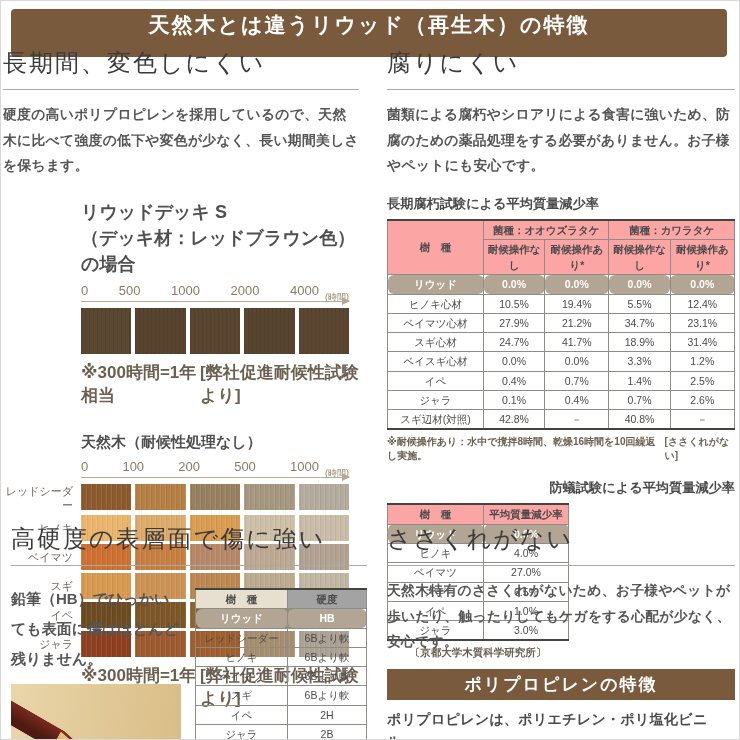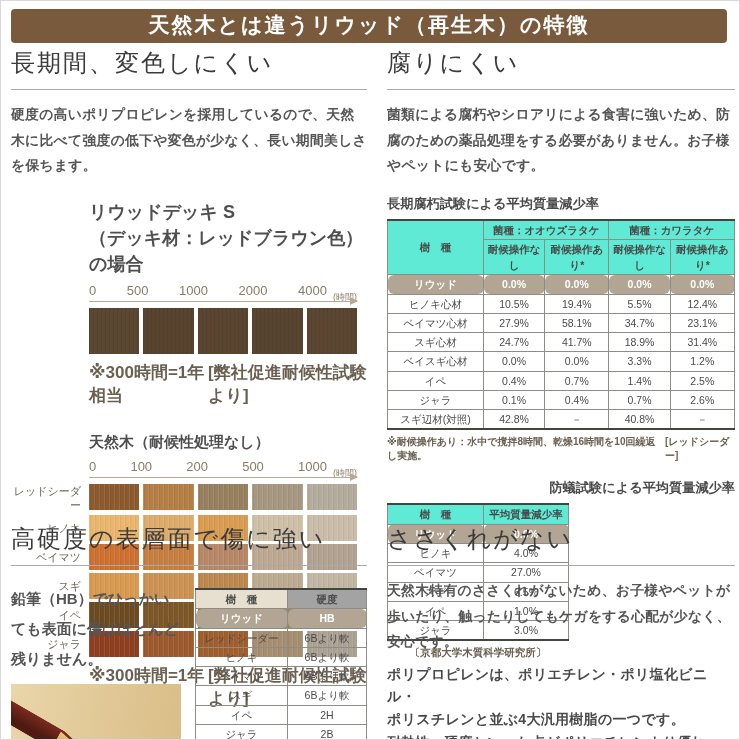--- a/index.html
+++ b/index.html
@@ -1,25 +1,25 @@
 <!DOCTYPE html>
 <html><head>
 <meta charset="utf-8">
 <style>
   html,body{margin:0;padding:0;background:#fff;}
   #page{position:relative;width:740px;height:740px;background:#fff;border:1px solid #d8d8d8;
         box-sizing:border-box;font-family:"Liberation Sans","DejaVu Sans",sans-serif;color:#4a4a4a;overflow:hidden;}
 
   
-  .banner{position:absolute;top:8px;left:10px;right:12px;height:34px;background:#7a5a3c;border-radius:4px;
+  .banner{position:absolute;top:8px;left:10px;right:12px;height:48px;background:#7a5a3c;border-radius:4px;
           color:#fff;font-size:21px;font-weight:bold;text-align:center;line-height:31px;letter-spacing:2px;}
 
   
   .sec{position:absolute;box-sizing:border-box;}
-  #sec-discolor{left:10px;top:44px;width:356px;}
+  #sec-discolor{left:2px;top:44px;width:356px;}
   #sec-rot{left:386px;top:44px;width:348px;}
   #sec-hard{left:10px;top:520px;width:356px;}
   #sec-splinter{left:386px;top:520px;width:348px;}
 
   h2.hd{margin:0;padding:2px 0 10px 0;border-bottom:1px solid #a9a9a9;
         font-family:"Liberation Serif","DejaVu Serif",serif;font-weight:500;
         font-size:24px;color:#3b3b3b;letter-spacing:2px;}
   p.body{margin:12px 0 0 0;font-size:13.8px;font-weight:bold;color:#555;line-height:1.85;letter-spacing:.3px;}
 
   
@@ -37,21 +37,21 @@
 
   .grid{display:grid;grid-template-columns:74px repeat(5,1fr);column-gap:4px;row-gap:3px;margin-top:6px;width:346px;}
   .sp-label{align-self:center;text-align:right;padding-right:4px;font-size:11px;color:#6b6257;line-height:1.3;}
   .cell{height:26px;background-image:repeating-linear-gradient(90deg,rgba(255,255,255,.10) 0 1px,rgba(0,0,0,.05) 1px 2px,transparent 2px 5px);}
 
   
   .caption{margin:16px 0 0 0;font-size:13.2px;font-weight:bold;color:#4a4a4a;}
   table.dt{border-collapse:collapse;margin-top:6px;width:100%;
            border:1px solid #8d8d86;border-top:2px solid #44443e;border-bottom:2px solid #44443e;}
   table.dt th,table.dt td{border:1px solid #8d8d86;font-size:10.5px;text-align:center;padding:1px 2px;line-height:1.55;color:#4a4a4a;}
-  table.dt th{font-weight:bold;background:#5eead4;}
+  table.dt th{font-weight:bold;background:#fca5a5;}
   tr.hl{background:#b3a593;}
   tr.hl td{color:#fff;font-weight:bold;border-radius:6px;}
   .src-right{text-align:right;font-size:10.5px;font-weight:bold;color:#6b5f51;margin-top:5px;}
   .note-line{display:flex;justify-content:space-between;font-size:10px;font-weight:bold;color:#6b5f51;margin-top:5px;}
 
   #ant-wrap{width:182px;}
   #hard-flex{display:flex;margin-top:14px;gap:12px;}
   #hard-left{width:172px;}
   #hard-left p{margin:4px 0 0 0;font-size:15px;font-weight:bold;color:#555;line-height:2;}
   #hard-table-wrap{width:172px;margin-top:2px;}
@@ -203,21 +203,21 @@
       <tr>
         <td>ヒノキ心材</td>
         <td>10.5%</td>
         <td>19.4%</td>
         <td>5.5%</td>
         <td>12.4%</td>
       </tr>
       <tr>
         <td>ベイマツ心材</td>
         <td>27.9%</td>
-        <td>58.1%</td>
+        <td>21.2%</td>
         <td>34.7%</td>
         <td>23.1%</td>
       </tr>
       <tr>
         <td>スギ心材</td>
         <td>24.7%</td>
         <td>41.7%</td>
         <td>18.9%</td>
         <td>31.4%</td>
       </tr>
@@ -246,21 +246,21 @@
         <td>スギ辺材(対照)</td>
         <td>42.8%</td>
         <td>－</td>
         <td>40.8%</td>
         <td>－</td>
       </tr>
     </tbody>
       </table>
     <div class="note-line">
       <span>※耐候操作あり：水中で撹拌8時間、乾燥16時間を10回繰返し実施。</span>
-      <span>[レッドシーダー]</span>
+      <span>[ささくれがない]</span>
     </div>
 
     <div class="caption" style="text-align:right;">防蟻試験による平均質量減少率</div>
     <div id="ant-wrap">
       <table class="dt">
         <colgroup>
             <col style="width:96px">
             <col>
           </colgroup>
         <tbody>
@@ -355,19 +355,20 @@
           </table>
 
       </div>
     </div>
   </div>
 
   <div class="sec" id="sec-splinter">
     <h2 class="hd">ささくれがない</h2>
     <p class="body">天然木特有のささくれがないため、お子様やペットが歩いたり、触ったりしてもケガをする心配が少なく、安心です。</p>
 
+    <div class="pp-banner" style="background-color: rgb(122, 90, 60);">ポリプロピレンの特徴</div>
     <p class="pp-body">ポリプロピレンは、ポリエチレン・ポリ塩化ビニル・
 ポリスチレンと並ぶ4大汎用樹脂の一つです。
 耐熱性・硬度といった点がポリエチレンより優れ、
 再資源化率が高い事も特徴です。</p>
   </div>
 
 </div>
 
 </body></html>

